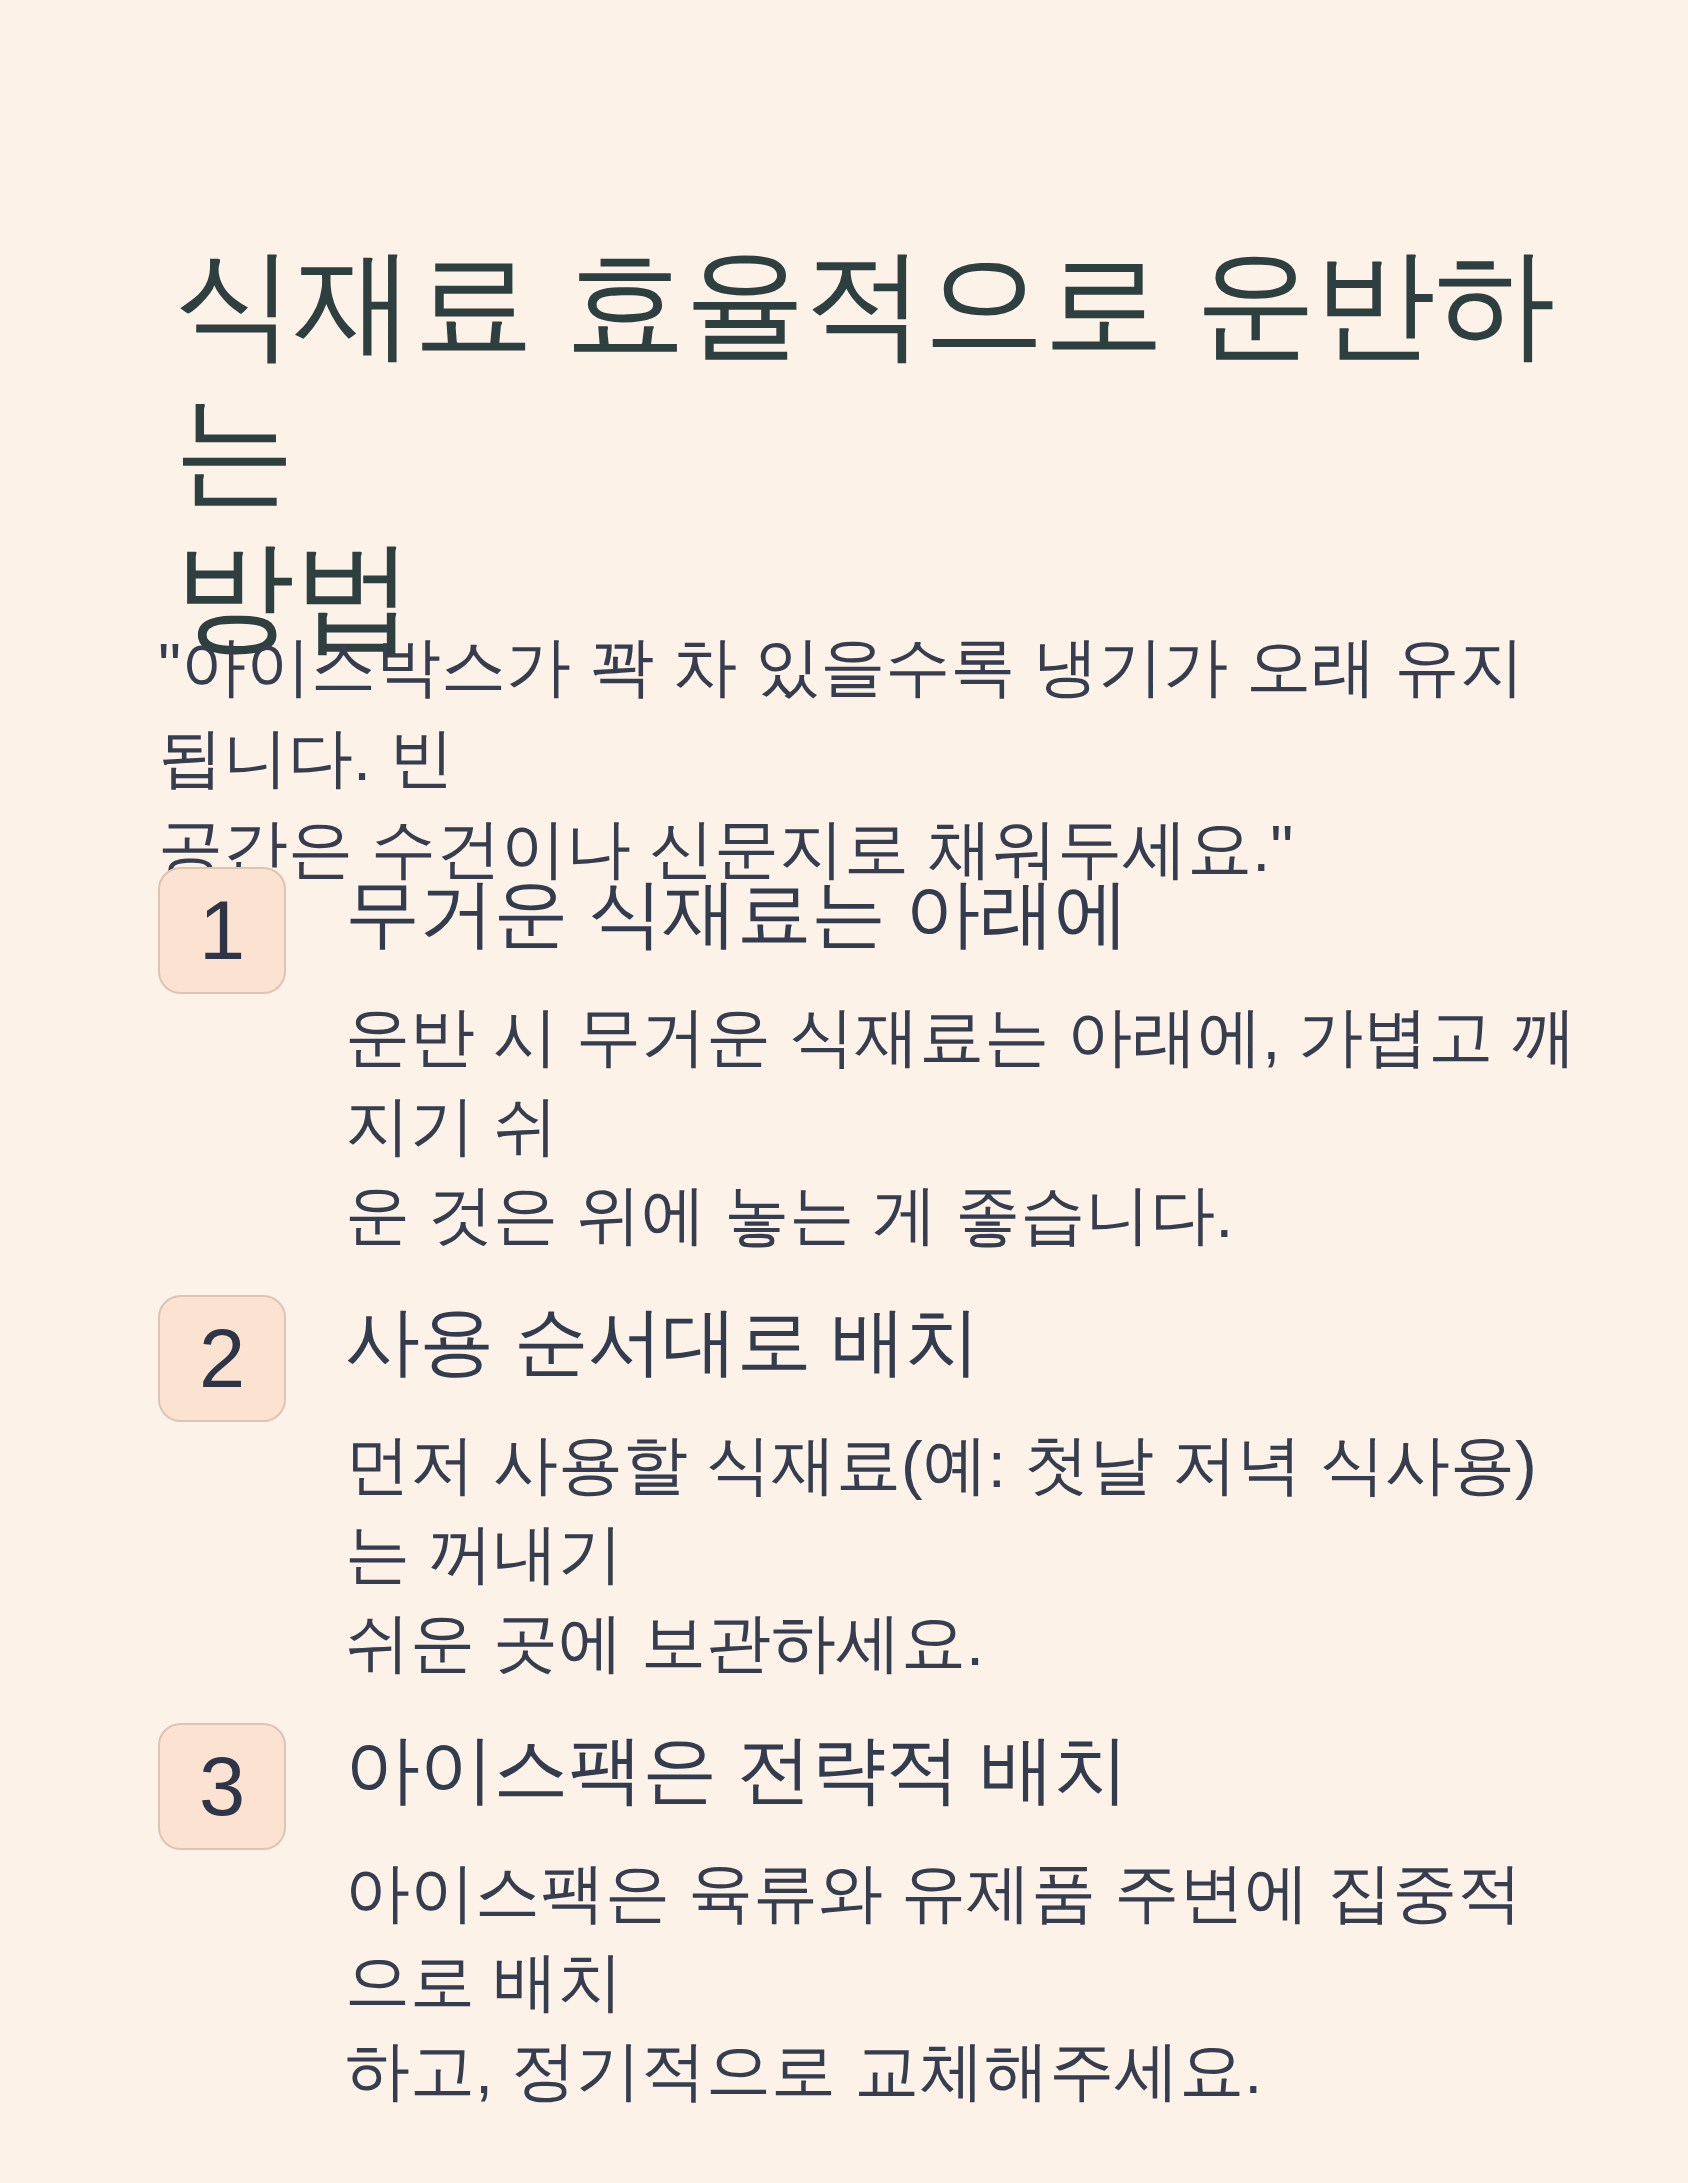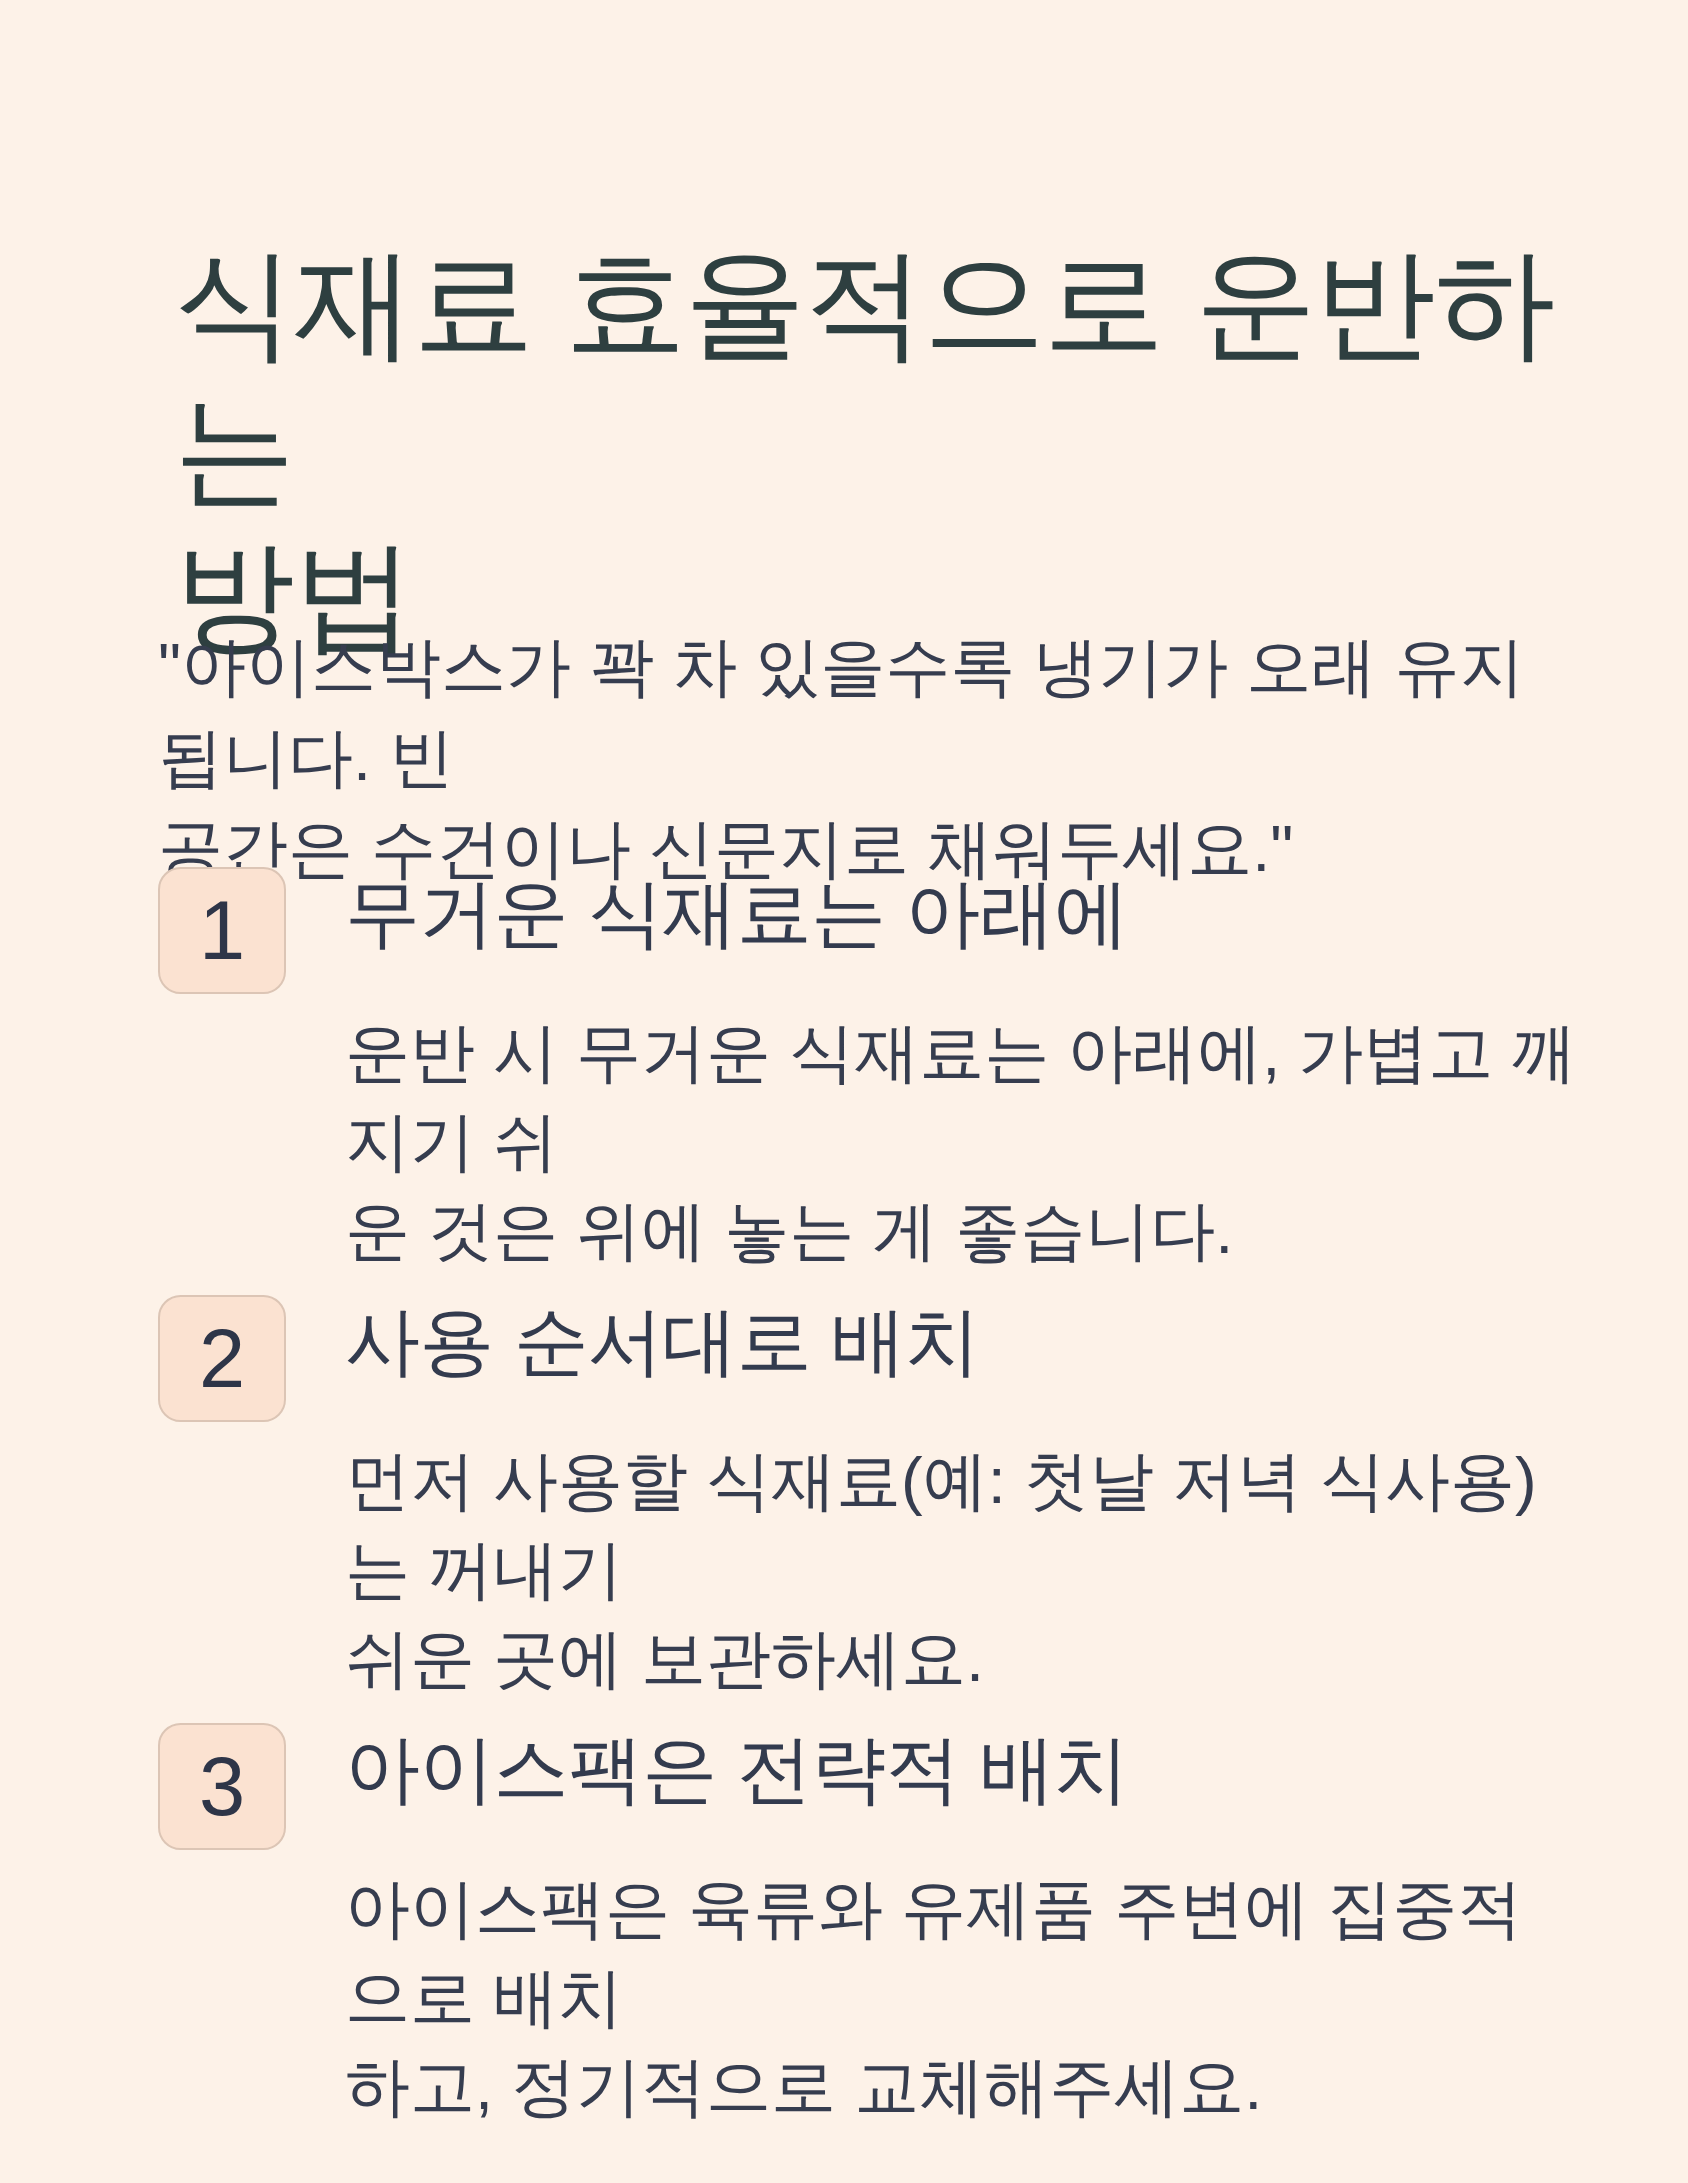--- a/index.html
+++ b/index.html
@@ -67,21 +67,21 @@
     width: 1238px;
   }
   .step-title {
     font-size: 75px;
     line-height: 93px;
     font-weight: 400;
     letter-spacing: -0.7px;
     color: #333b4e;
   }
   .step-body {
-    margin-top: 48px;
+    margin-top: 32px;
     font-size: 65px;
     line-height: 89px;
     font-weight: 400;
     color: #363d4f;
     white-space: pre-line;
   }
 </style>
 </head>
 <body>
 

